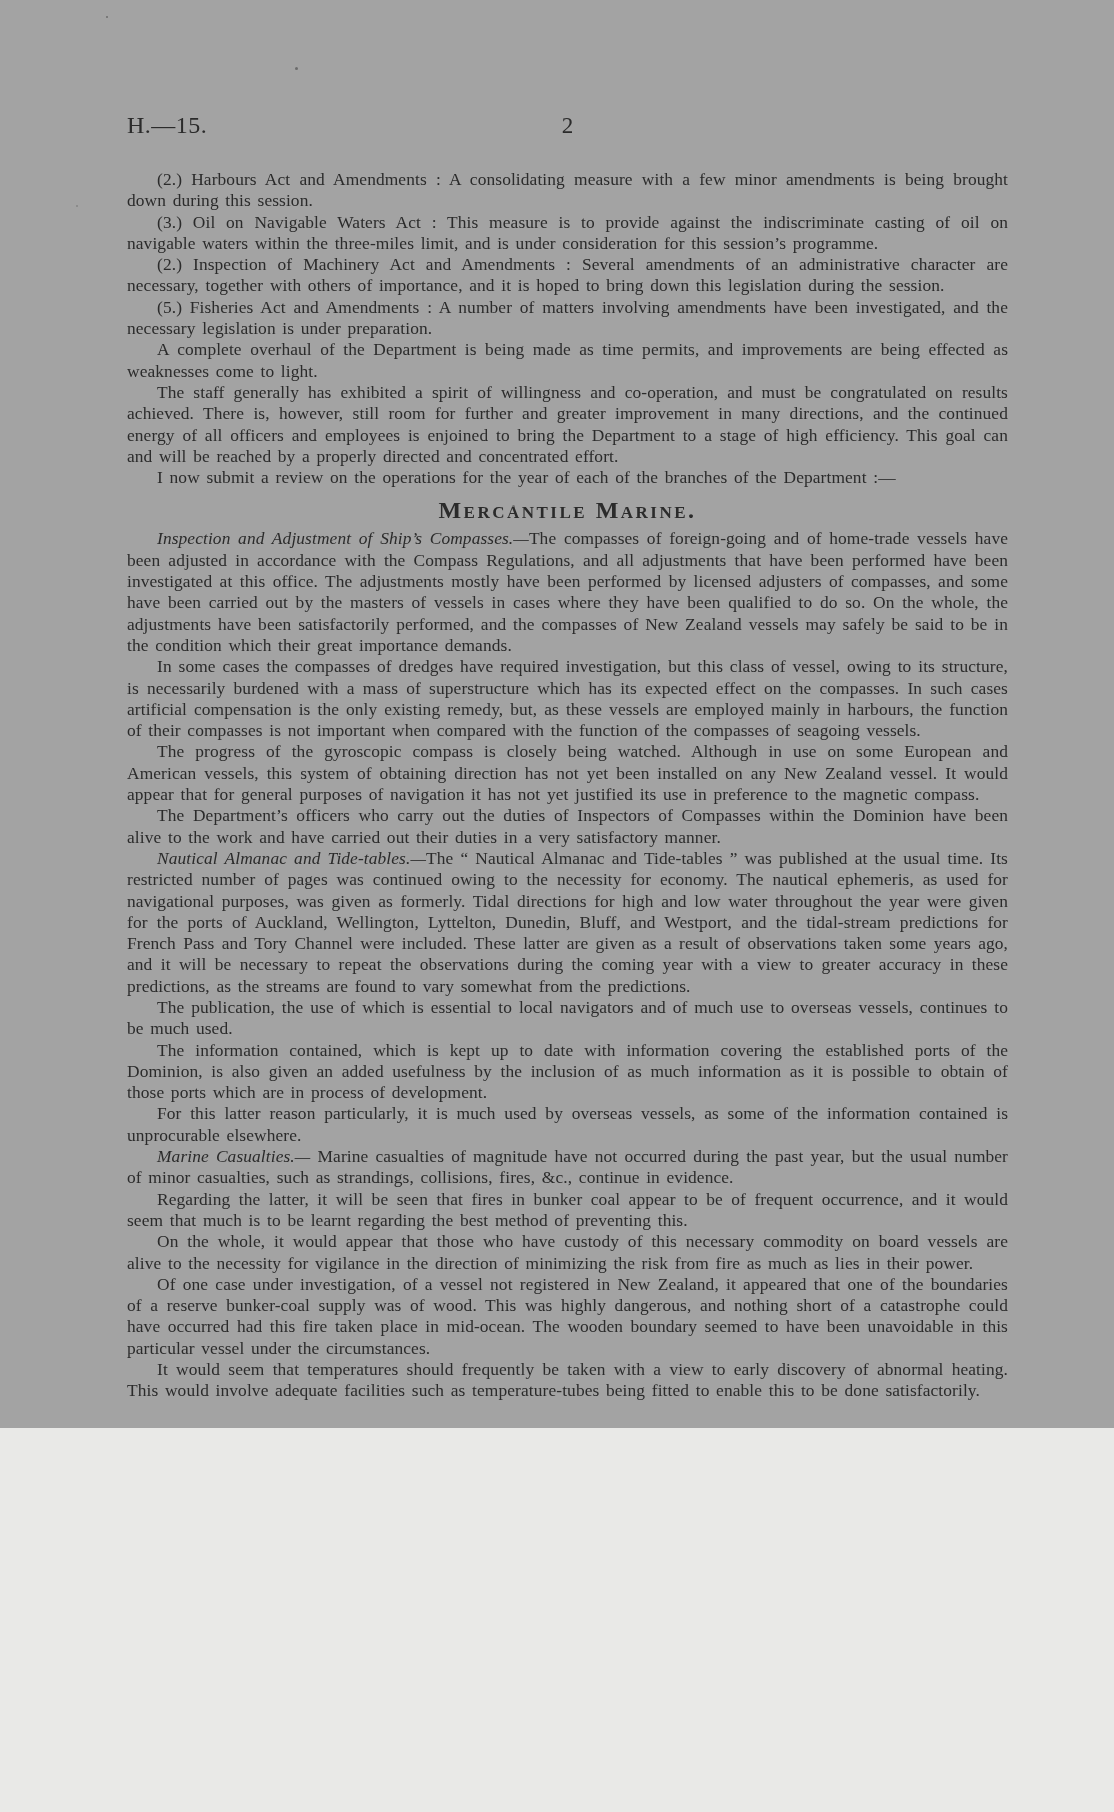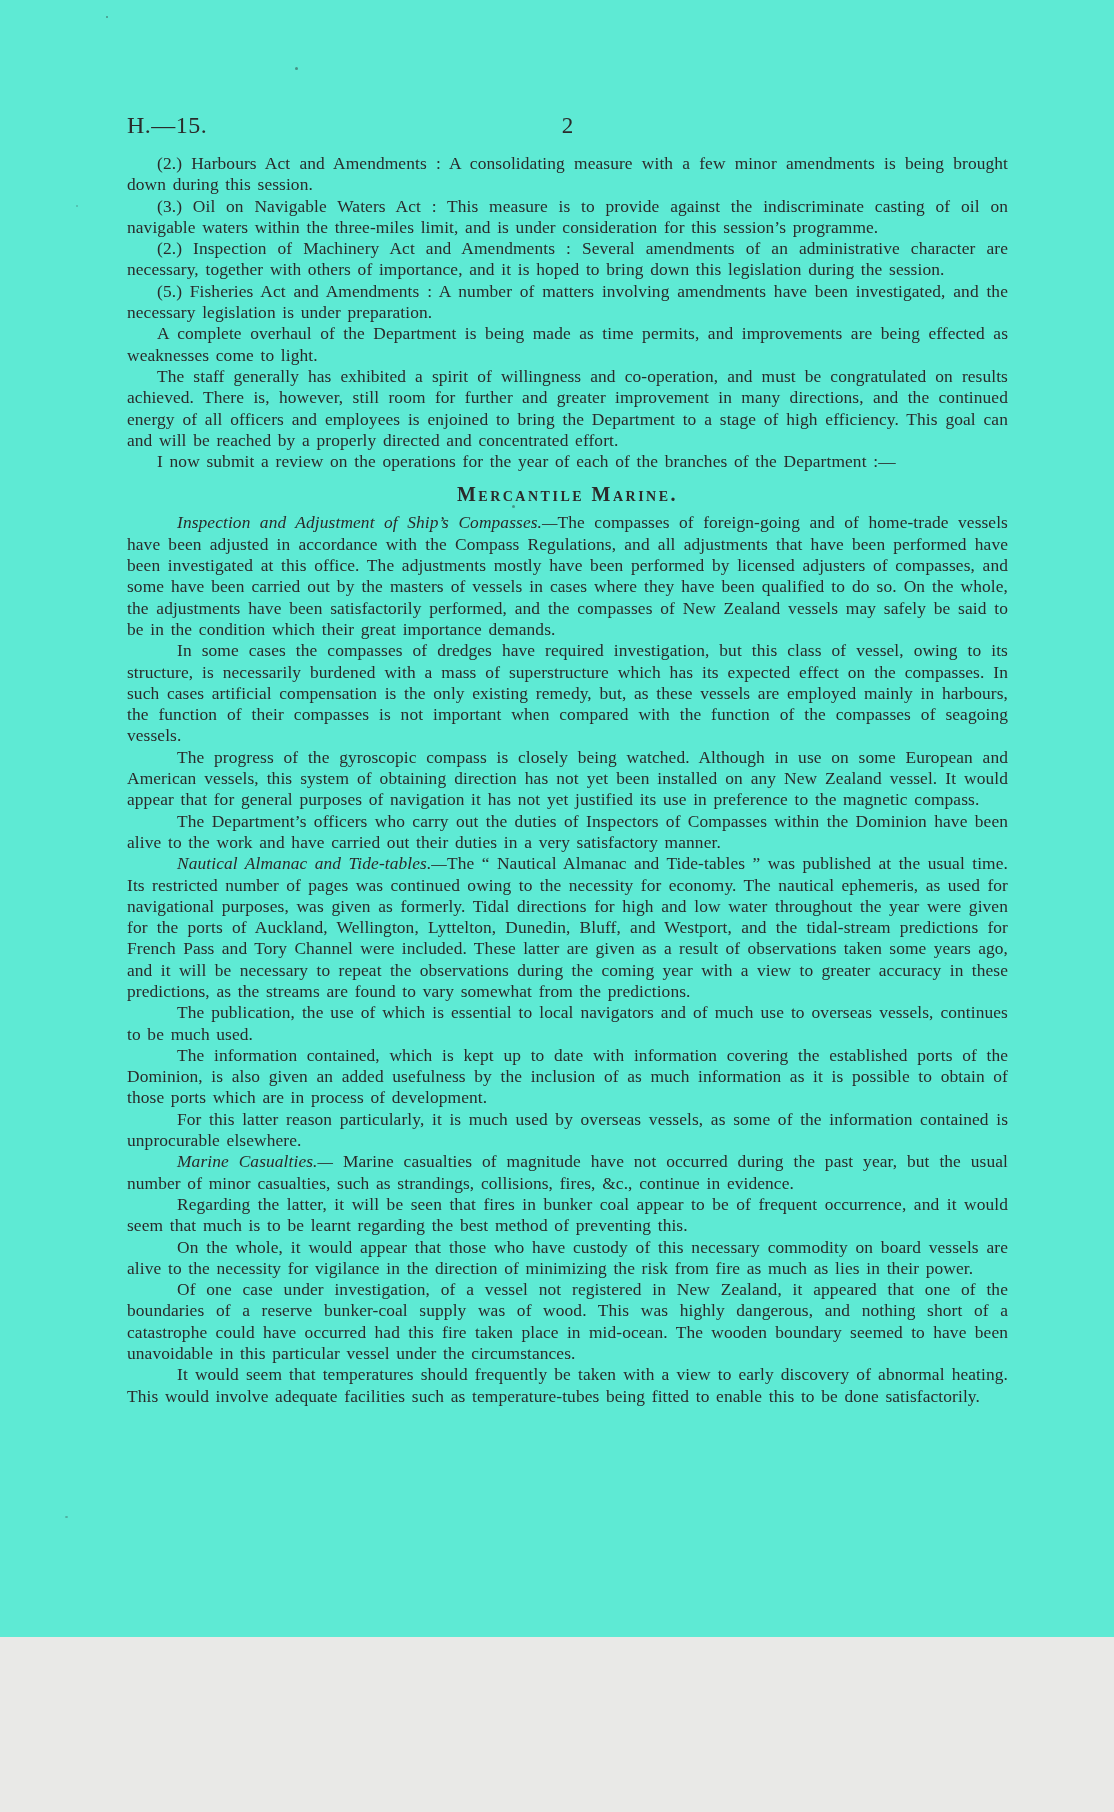--- a/index.html
+++ b/index.html
@@ -3,23 +3,23 @@
 <meta charset="utf-8">
 <style>
   html, body {
     margin: 0;
     padding: 0;
     background: #e9e9e7;
   }
   .page {
     position: relative;
     width: 1114px;
-    height: 1637px;
+    height: 1428px;
     margin: 0 auto;
-    background: #5eead4;
+    background: #a3a3a3;
     font-family: "Liberation Serif", "DejaVu Serif", serif;
     color: #2b2b2b;
     overflow: hidden;
   }
   .page-header {
     position: absolute;
     left: 127px;
     top: 112px;
     width: 881px;
     height: 34px;
@@ -35,42 +35,41 @@
     position: absolute;
     left: 0;
     right: 0;
     top: 1px;
     text-align: center;
     font-size: 23px;
   }
   .content {
     position: absolute;
     left: 127px;
-    top: 153px;
+    top: 169px;
     width: 881px;
   }
   .content p {
     margin: 0;
     font-size: 17.4px;
     line-height: 21.3px;
     text-align: justify;
     text-indent: 30px;
     word-spacing: 2.2px;
     letter-spacing: 0.1px;
   }
   .section-heading {
     margin: 12px 0 7px 0;
     text-align: center;
-    font-size: 20px;
+    font-size: 24px;
     font-variant: small-caps;
     letter-spacing: 2.5px;
     line-height: 21px;
   }
   .lead {
-    margin-left: 20px;
   }
   .speck {
     position: absolute;
     background: rgba(40,40,40,0.45);
     border-radius: 50%;
   }
   .speck.s1 { left: 106px; top: 16px;  width: 2px; height: 2px; }
   .speck.s2 { left: 295px; top: 67px;  width: 3px; height: 3px; }
   .speck.s3 { left: 76px;  top: 205px; width: 2px; height: 2px; background: rgba(40,40,40,0.25); }
   .speck.s4 { left: 512px; top: 505px; width: 3px; height: 3px; }

